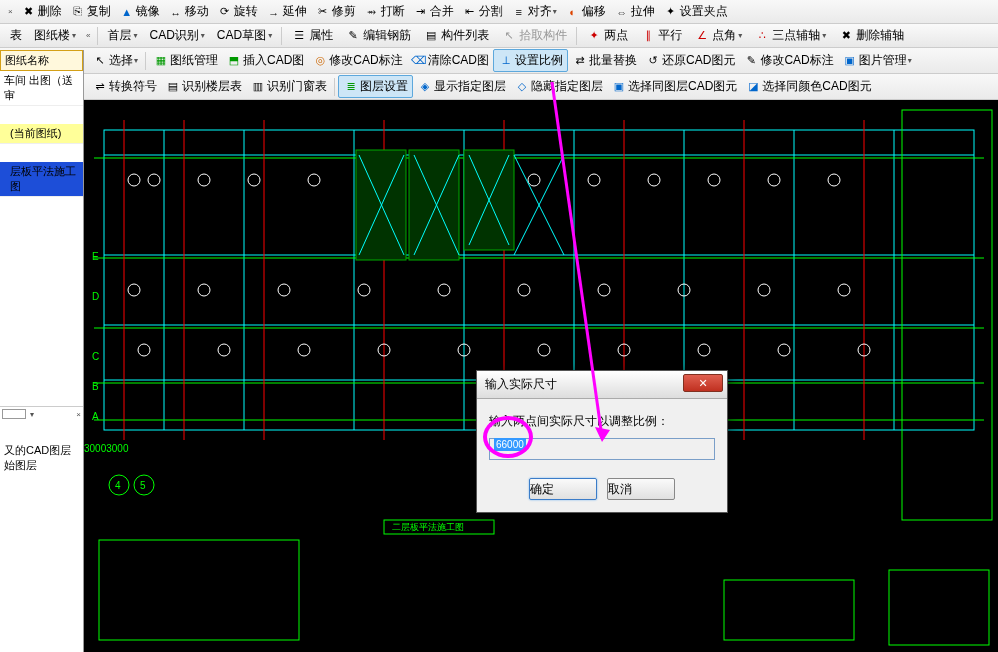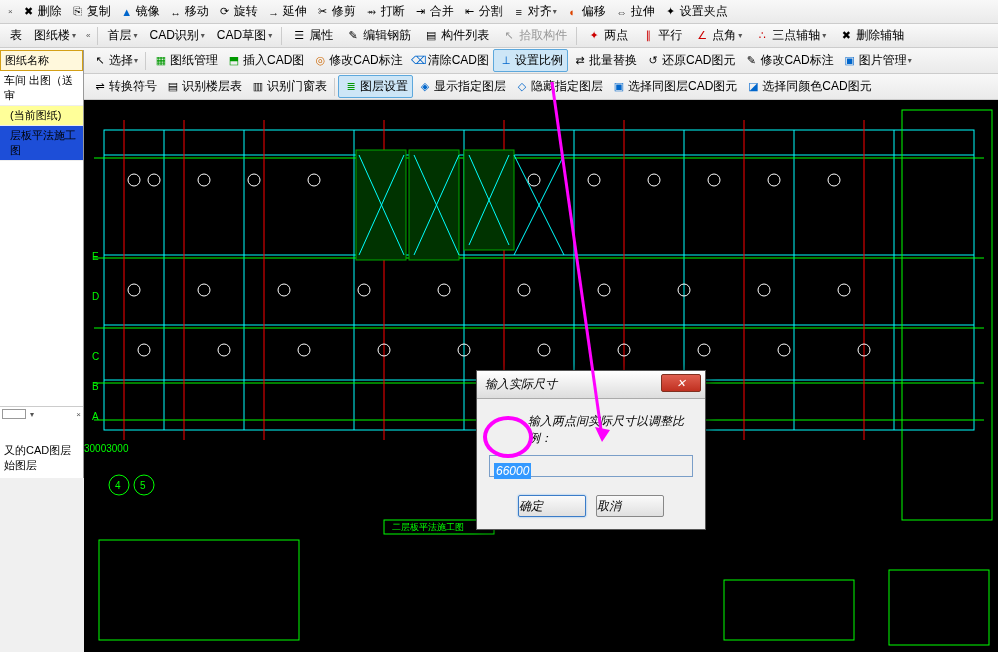--- a/index.html
+++ b/index.html
@@ -7,38 +7,38 @@
     
     .menu-bar { height: 24px; background: linear-gradient(#fafafa,#e8e8e8); border-bottom: 1px solid #ccc; display: flex; align-items: center; padding: 0 4px; font-size: 12px; }
     .menu-bar .item { padding: 2px 6px; display: flex; align-items: center; gap: 2px; cursor: pointer; white-space: nowrap; }
     .arrow-d { font-size: 8px; color: #555; }
     
     .toolbar-row { height: 26px; background: linear-gradient(#f8f8f8,#eaeaea); border-bottom: 1px solid #ccc; display: flex; align-items: center; padding: 0 4px; font-size: 12px; }
     .tb-item { padding: 2px 4px; display: flex; align-items: center; gap: 1px; cursor: pointer; white-space: nowrap; }
     .tb-item.highlight { background: #cde6f7; border: 1px solid #5da8dc; border-radius: 2px; }
     .sep { width: 1px; height: 18px; background: #ccc; margin: 0 3px; }
     
-    .left-panel { position: absolute; left: 0; top: 50px; width: 84px; height: 428px; background: #fff; border-right: 1px solid #999; font-size: 12px; }
+    .left-panel { position: absolute; left: 0; top: 50px; width: 84px; height: 602px; background: #fff; border-right: 1px solid #999; font-size: 12px; }
     .lp-btn { background: #fff; border: 1px solid #aaa; padding: 1px 4px; font-size: 11px; }
     .lp-col-head { background: #fff8dc; border: 1px solid #d4a017; padding: 2px 4px; font-size: 11px; }
     .lp-row { padding: 2px 4px; font-size: 11px; border-bottom: 1px solid #eee; }
     .lp-row.y1 { background: #ffff99; }
     .lp-row.y2 { background: #1d4ed8; }
-    .lp-row.sub { padding-left: 10px; }
+    .lp-row.sub { padding-left: 10px; margin-top: 18px; }
     .lp-footer { position: absolute; bottom: 140px; left: 0; right: 0; font-size: 11px; padding: 2px 4px; margin-top: 20px; }
     
     .canvas { position: absolute; left: 84px; top: 100px; right: 0; bottom: 0; background: #000; overflow: hidden; }
     .cad-draw { position: absolute; inset: 0; }
     
-    .dialog { position: absolute; left: 476px; top: 370px; width: 230px; background: #f0f0f0; border: 1px solid #555; box-shadow: 2px 2px 10px rgba(0,0,0,.5); font-size: 12px; font-style: italic; }
+    .dialog { position: absolute; left: 476px; top: 370px; width: 252px; background: #f0f0f0; border: 1px solid #555; box-shadow: 2px 2px 10px rgba(0,0,0,.5); font-size: 12px; }
     .dlg-title { height: 28px; background: linear-gradient(#fff,#ddd); border-bottom: 1px solid #aaa; display: flex; align-items: center; padding: 0 8px; }
     .dlg-close { position: absolute; right: 4px; top: 3px; width: 40px; height: 18px; background: linear-gradient(#e06050,#c03020); border: 1px solid #803020; border-radius: 2px; color: #fff; text-align: center; font-size: 11px; line-height: 16px; }
     .dlg-body { padding: 14px 12px 8px; }
-    .dlg-label { margin-bottom: 8px; font-size: 12px; margin-left: 39px; }
-    .dlg-input { width: 100%; height: 22px; border: 1px solid #7a9ec8; padding: 8px 4px; font-size: 12px; }
+    .dlg-label { margin-bottom: 8px; font-size: 12px; }
+    .dlg-input { width: 100%; height: 22px; border: 1px solid #7a9ec8; padding: 0 4px; font-size: 10px; }
     .dlg-input .sel { background: #3399ff; color: #fff; padding: 1px 2px; }
     .dlg-btns { display: flex; justify-content: center; gap: 10px; padding: 10px 0 12px; }
     .dlg-btn { width: 68px; height: 22px; background: linear-gradient(#fafafa,#e0e0e0); border: 1px solid #888; border-radius: 2px; font-size: 12px; line-height: 20px; cursor: pointer; }
     .dlg-btn.primary { border: 1px solid #3b7cc8; box-shadow: 0 0 2px #6ab0f0; }
     
     .anno-arrow { position: absolute; left: 522px; top: 82px; pointer-events: none; z-index: 5; }
     .anno-circle { position: absolute; left: 483px; top: 416px; width: 50px; height: 42px; border: 4px solid #ff00ff; border-radius: 50%; pointer-events: none; z-index: 20; }
     
     .ic { width: 16px; height: 16px; display: inline-flex; align-items: center; justify-content: center; font-size: 11px; }
   </style>

